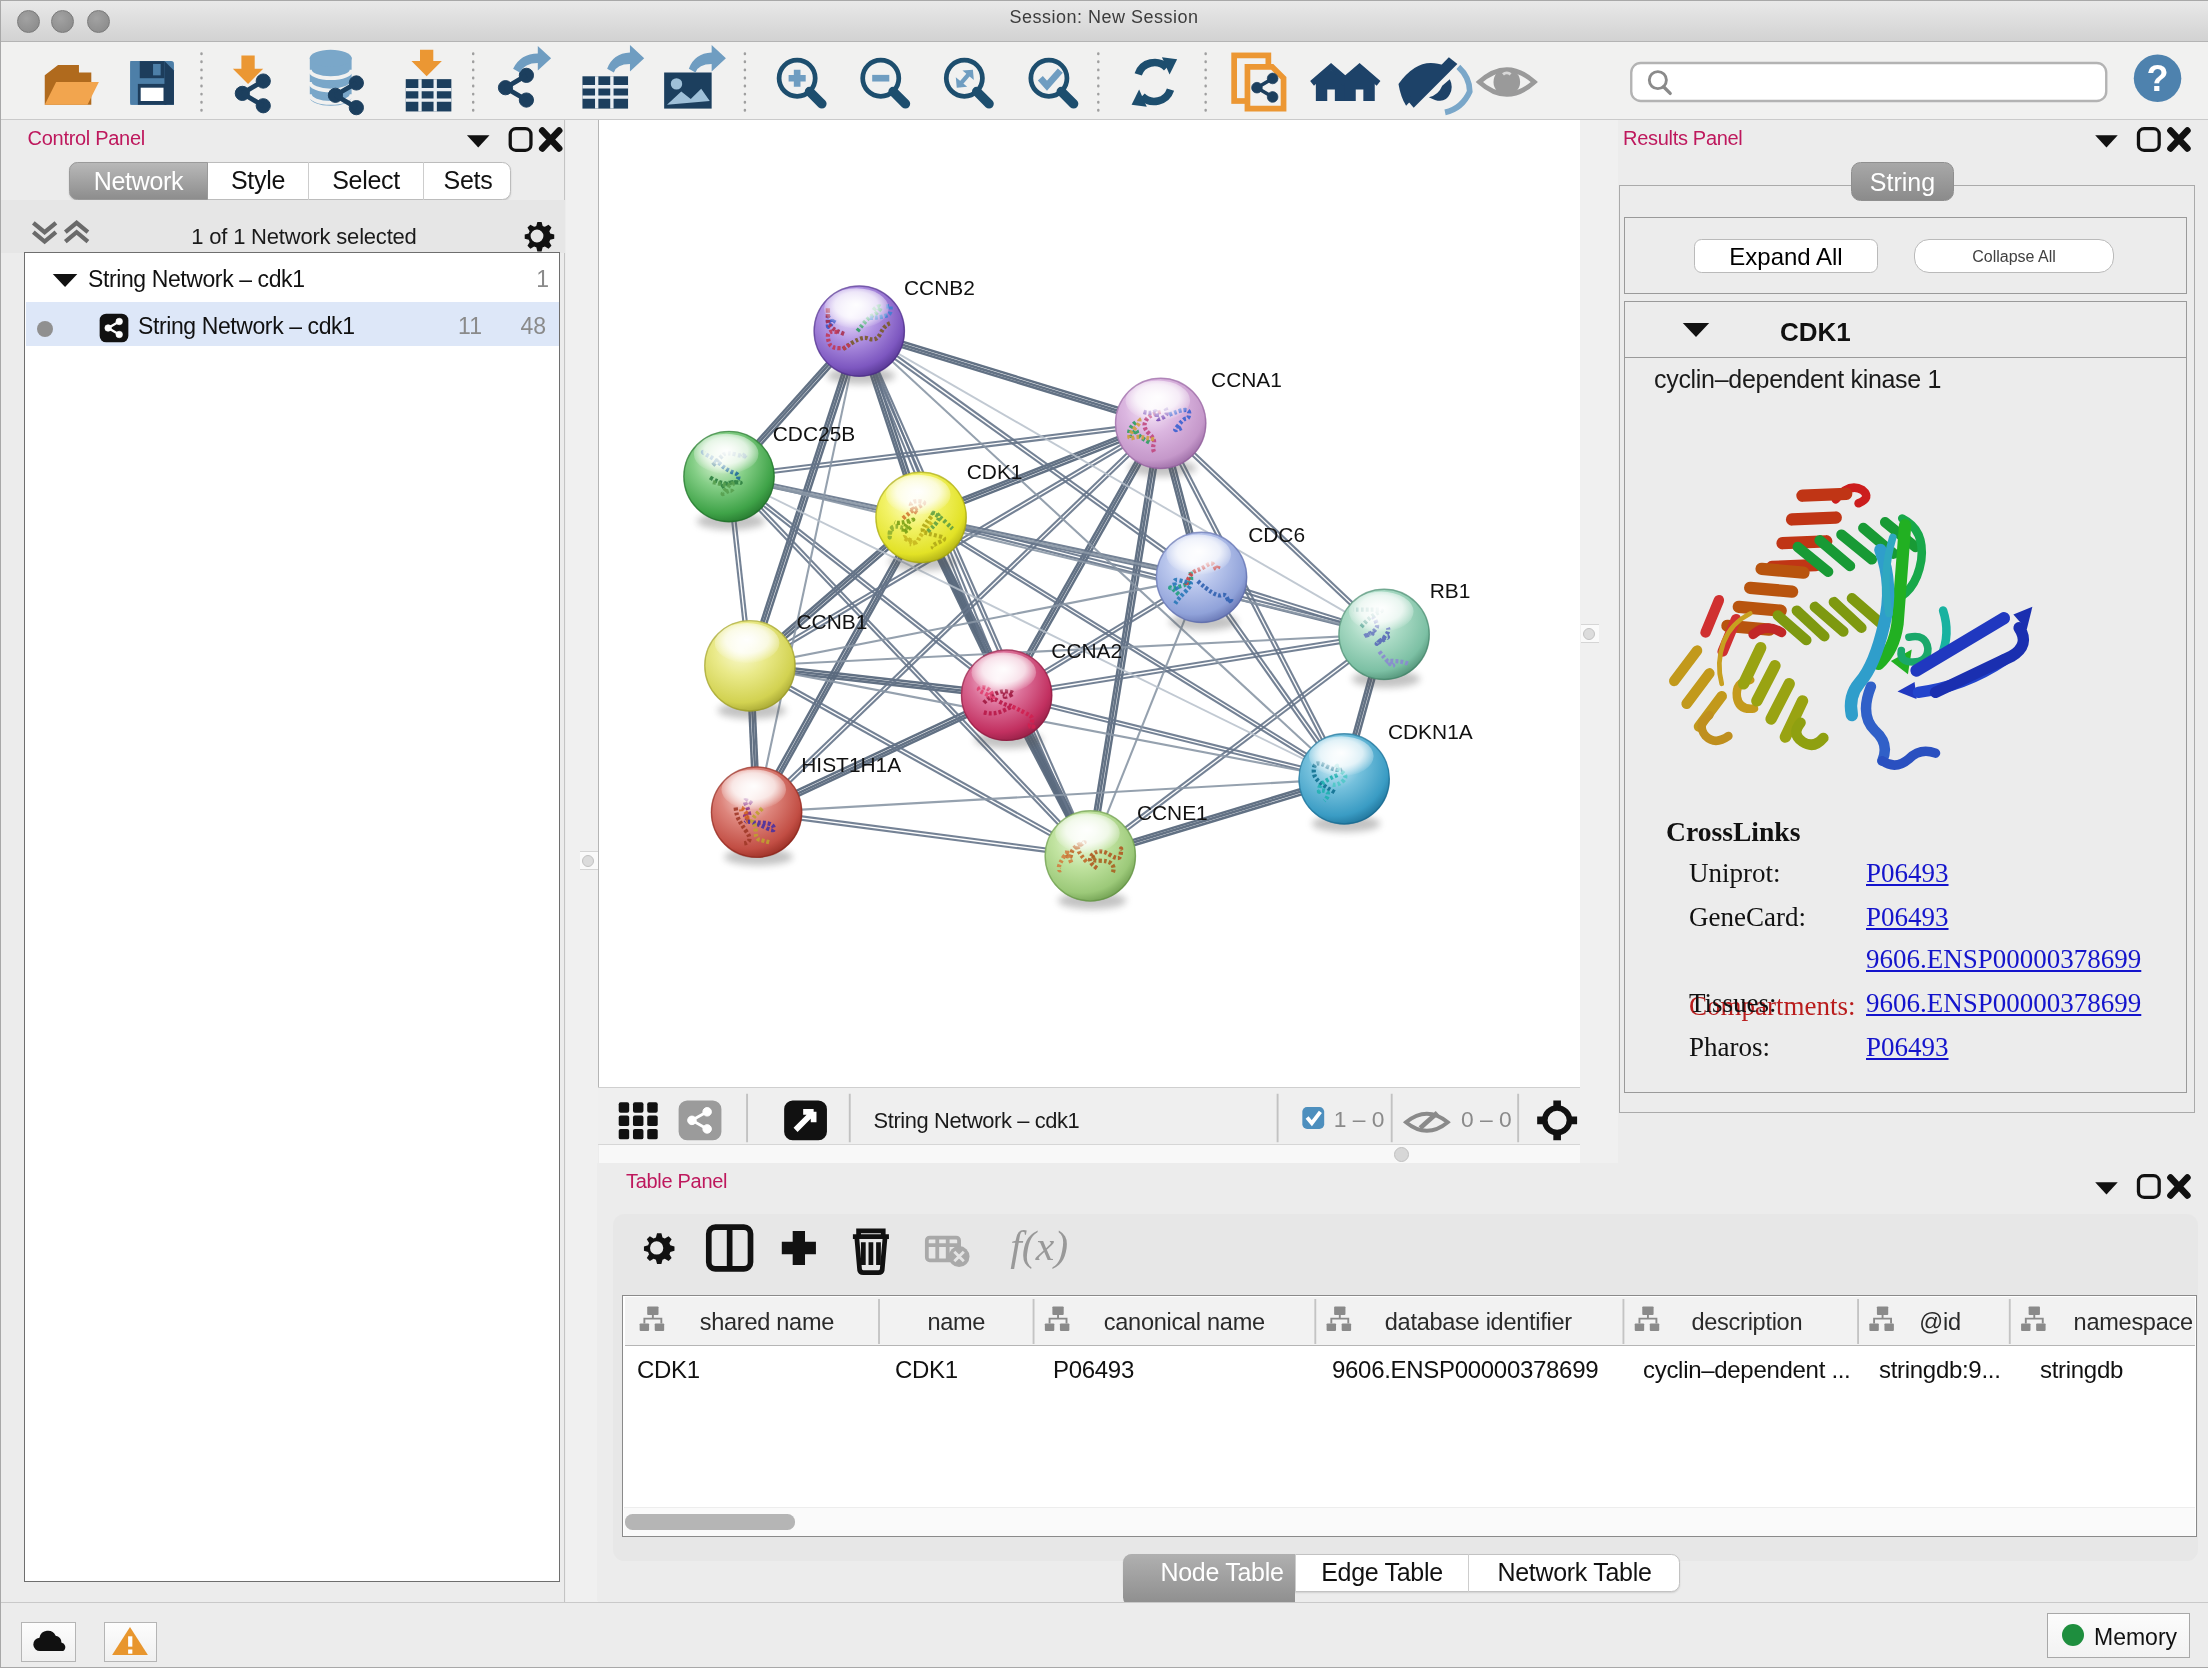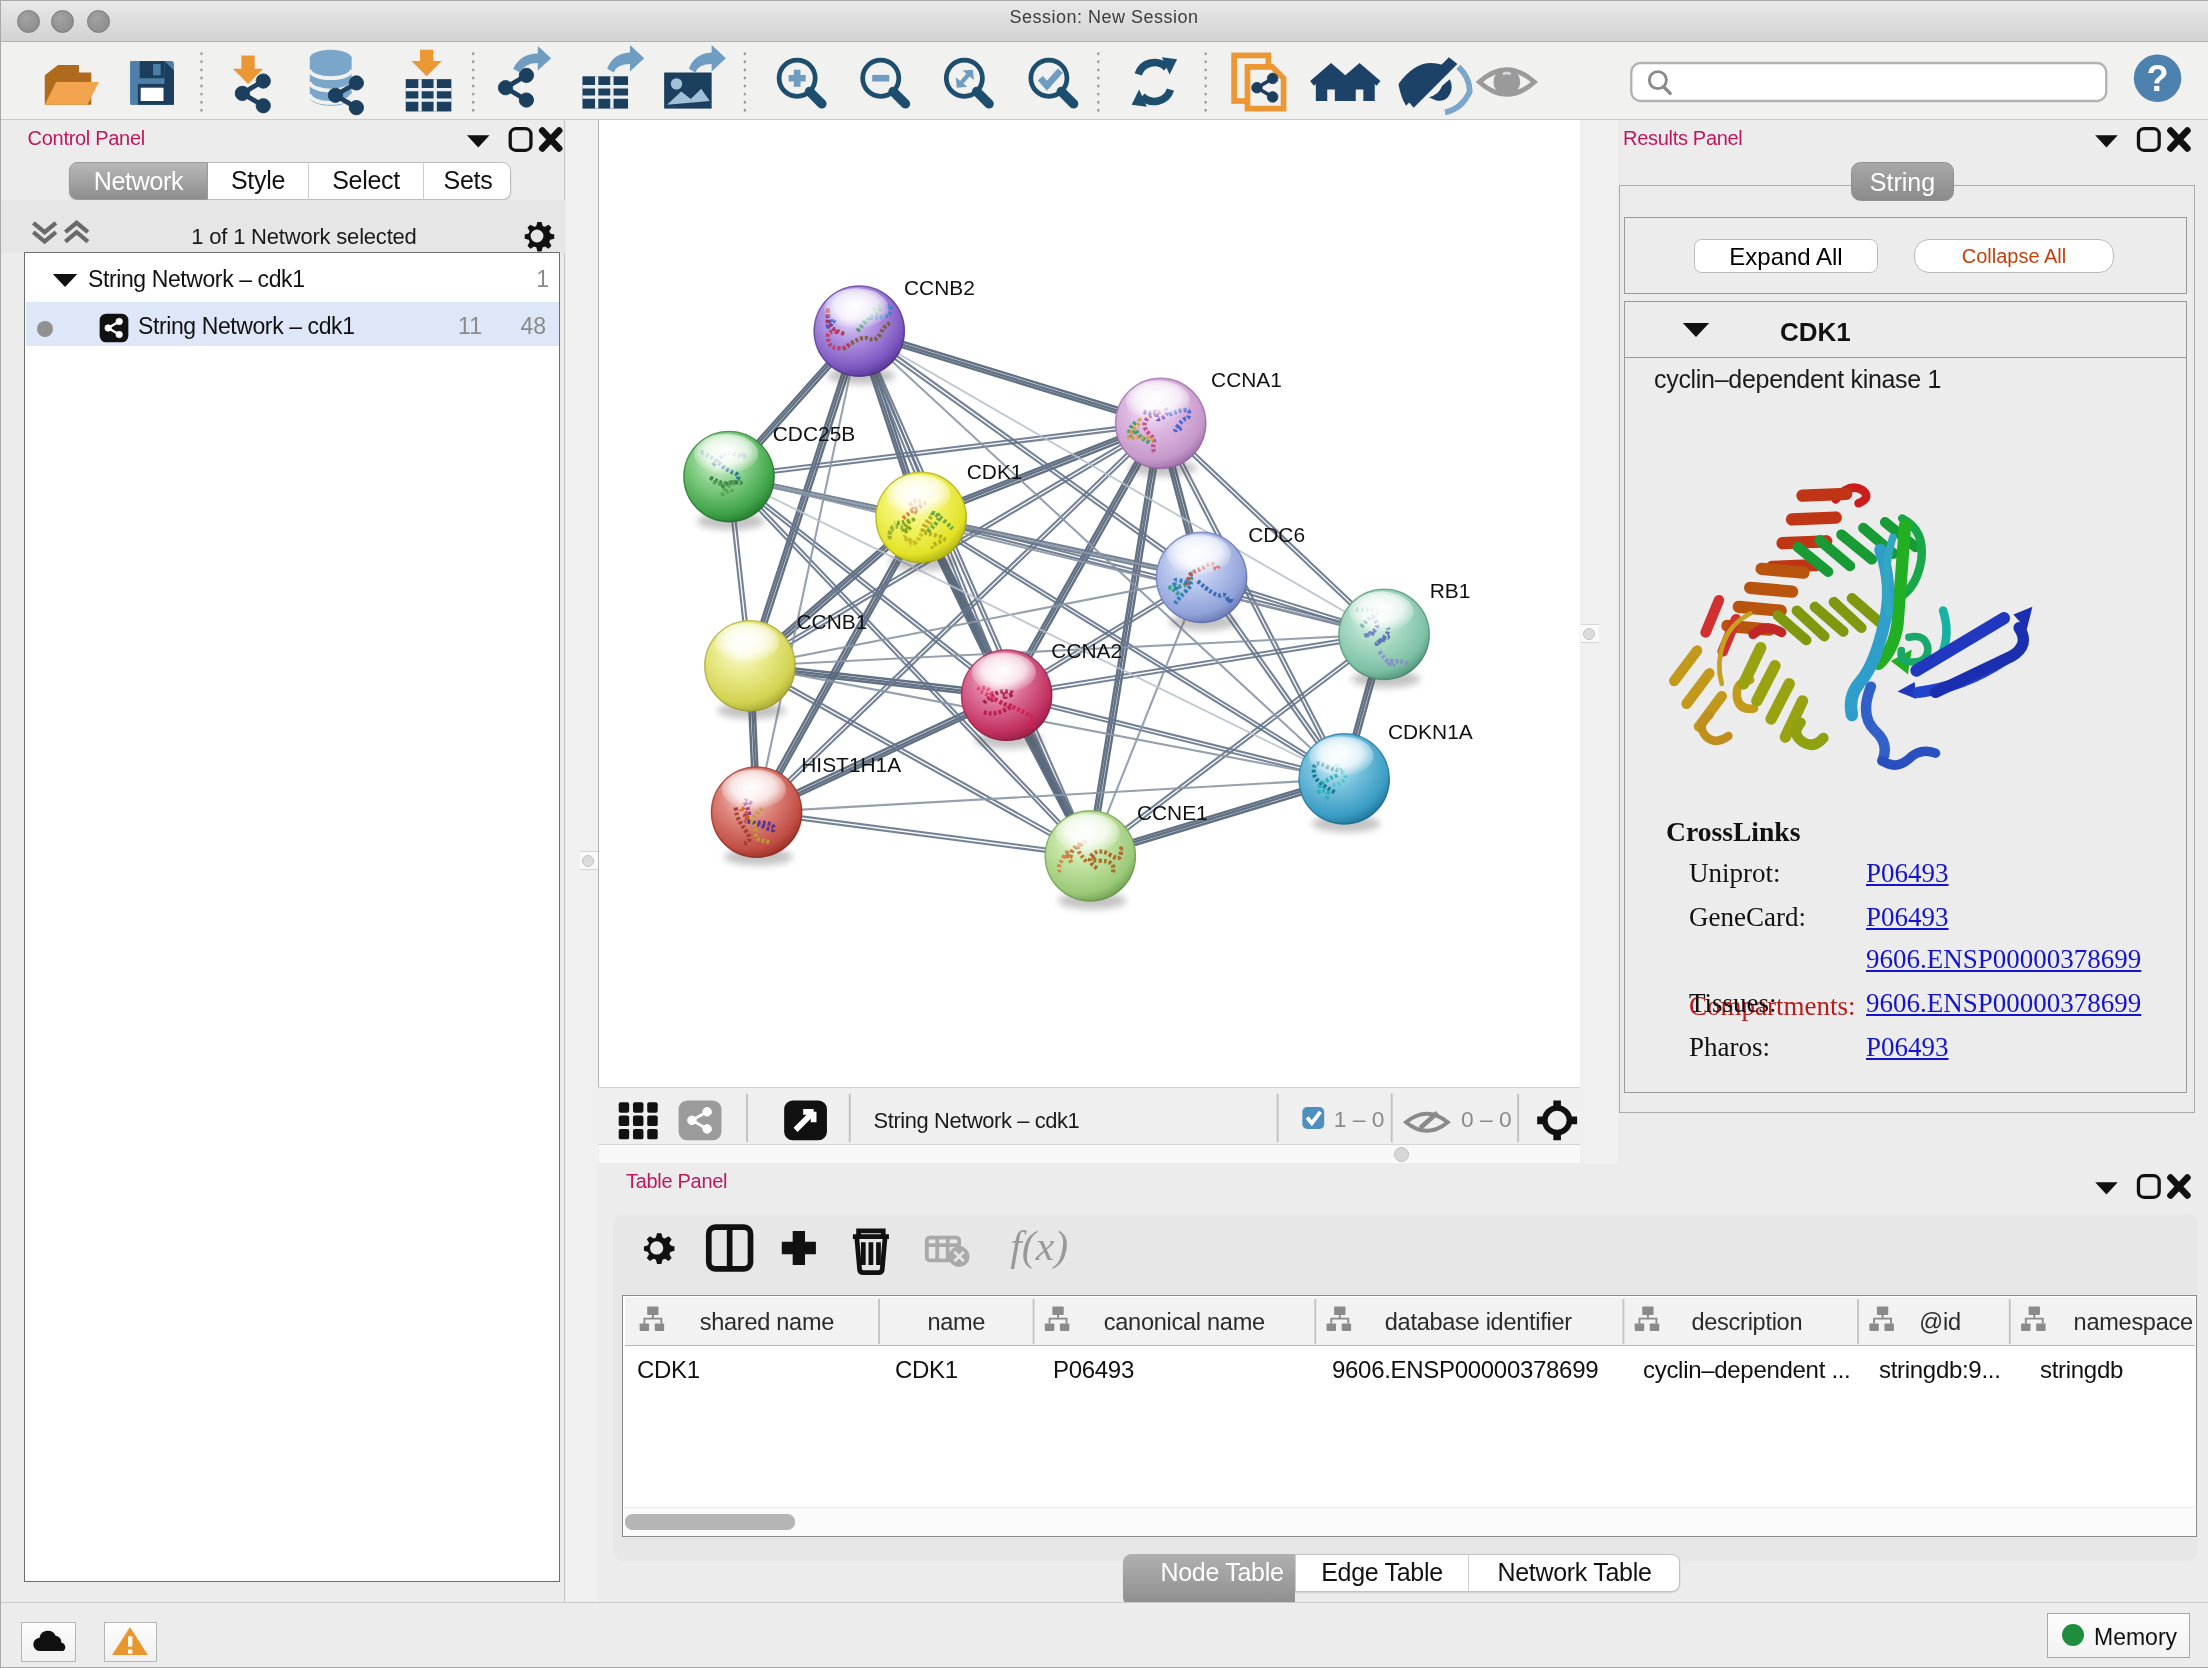--- a/index.html
+++ b/index.html
@@ -604,21 +604,21 @@
   <rect x="52" y="5" width="22" height="23" rx="6" fill="none" stroke="#111" stroke-width="3.5"></rect>
   <path d="M86 7 L104 26 M104 7 L86 26" stroke="#111" stroke-width="7" stroke-linecap="round"></path>
 </svg>
 
 <div class="abs" style="left:1619px;top:185px;width:576px;height:928px;border:1.9px solid #aaaaaa;background:#ececec;"></div>
 
 <div class="abs" style="left:1851px;top:162px;width:103px;height:39px;background:linear-gradient(#a8a8a8,#8b8b8b);border:1px solid #8f8f8f;border-radius:9.5px;color:#fff;font-size:25px;text-align:center;line-height:38px;">String</div>
 
 <div class="abs" style="left:1624px;top:217px;width:563px;height:77px;border:1px solid #9a9a9a;"></div>
 <div class="abs" style="left:1694px;top:239px;width:184px;height:34px;background:#ffffff;border:1px solid #bababa;border-radius:7.6px;font-size:24px;color:#000000;text-align:center;line-height:33px;">Expand All</div>
-<div class="abs" style="left:1914px;top:239px;width:200px;height:34px;background:#ffffff;border:1px solid #bababa;border-radius:15px;font-size:20px;color:#c2410c;text-align:center;line-height:33px;">Collapse All</div>
+<div class="abs" style="left:1914px;top:239px;width:200px;height:34px;background:#ffffff;border:1px solid #bababa;border-radius:15px;font-size:16px;color:#404040;text-align:center;line-height:33px;">Collapse All</div>
 
 <div class="abs" style="left:1624px;top:301px;width:563px;height:792px;border:1px solid #9a9a9a;"></div>
 <div class="abs" style="left:1624px;top:301px;width:563px;height:57px;border-bottom:1px solid #9a9a9a;"></div>
 <svg class="abs" style="left:1679px;top:318px;" width="34" height="25" viewBox="0 0 36 26">
   <path d="M4 5 l28 0 -14 15 Z" fill="#111"></path>
 </svg>
 <div class="abs" style="left:1780px;top:317px;font-size:26px;font-weight:bold;color:#111;">CDK1</div>
 <div class="abs" style="left:1654px;top:365px;font-size:25px;color:#1a1a1a;letter-spacing:-0.3px;">cyclin–dependent kinase 1</div>
 
 <svg class="abs" style="left:1660px;top:447px;" width="380" height="333" viewBox="0 0 400 350">

